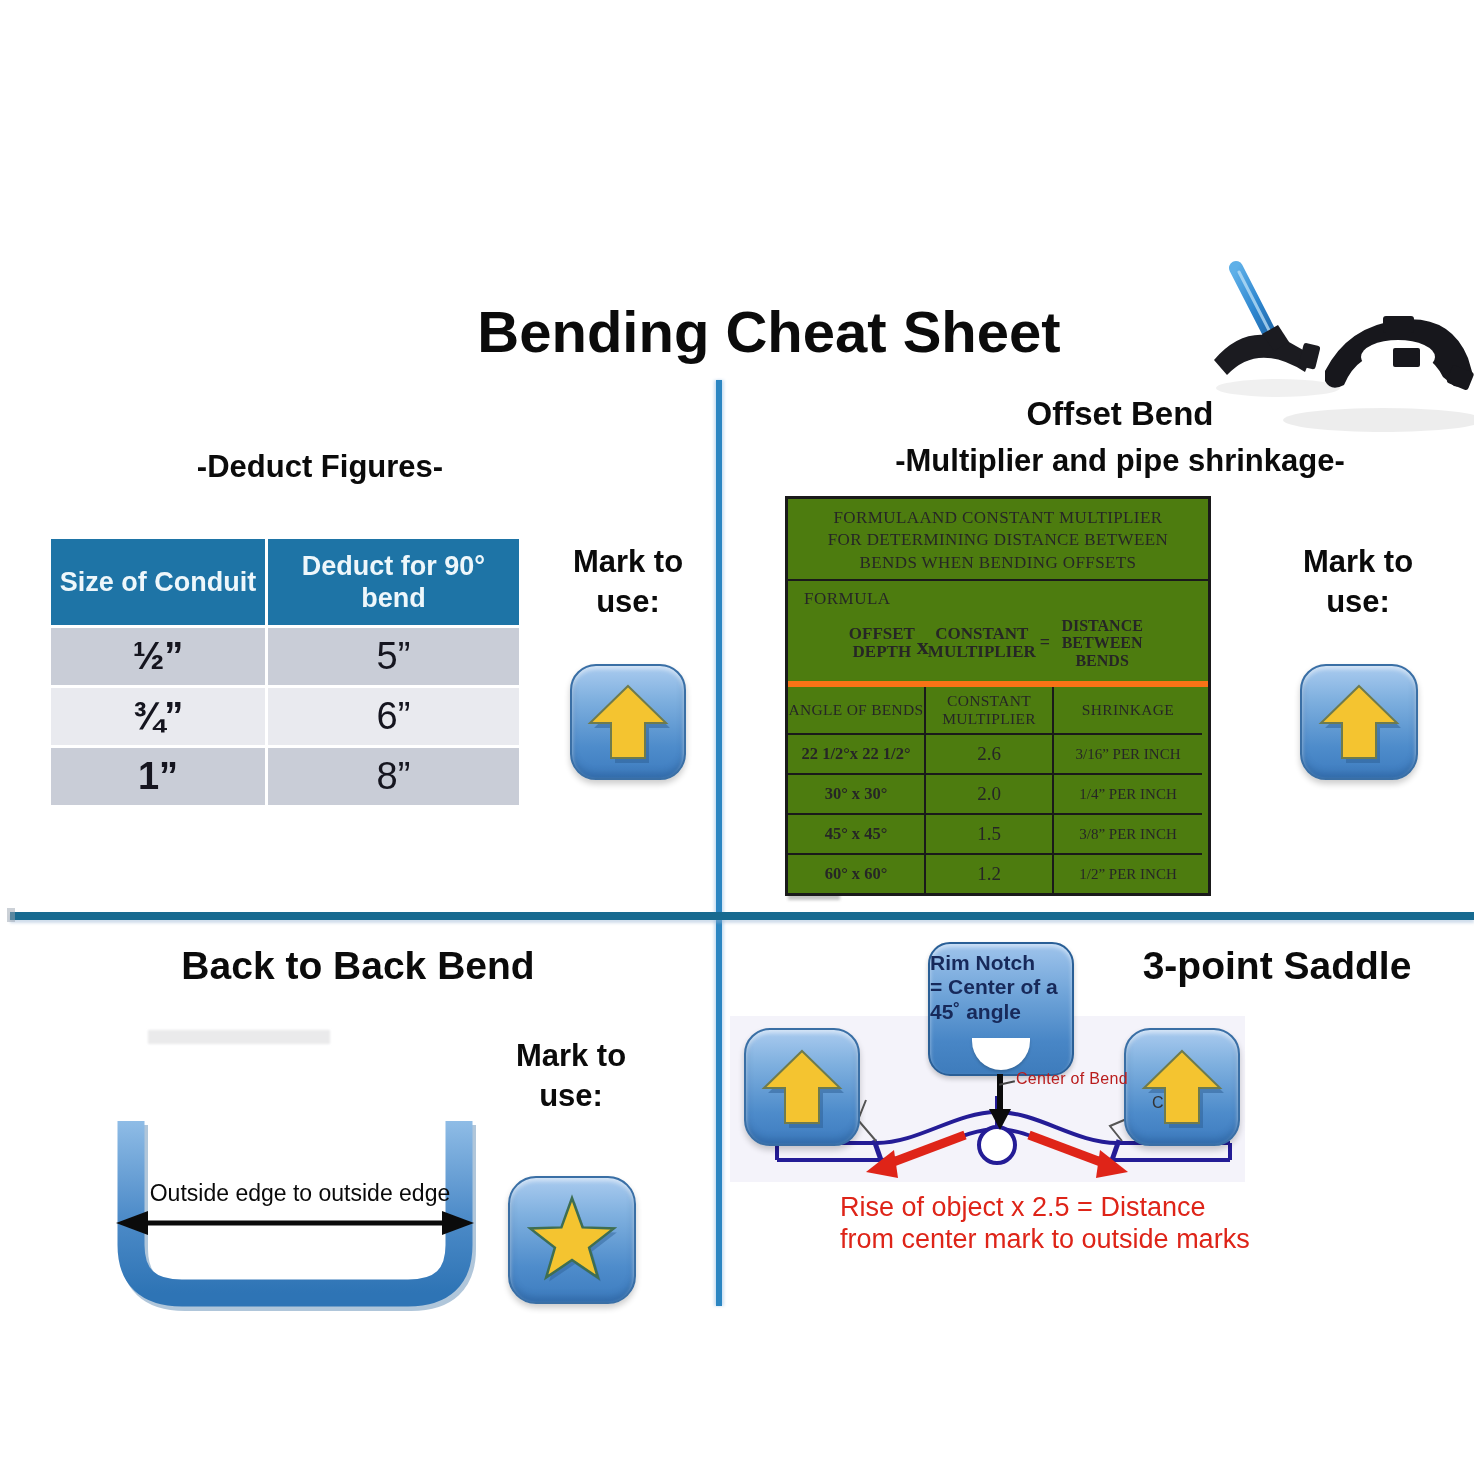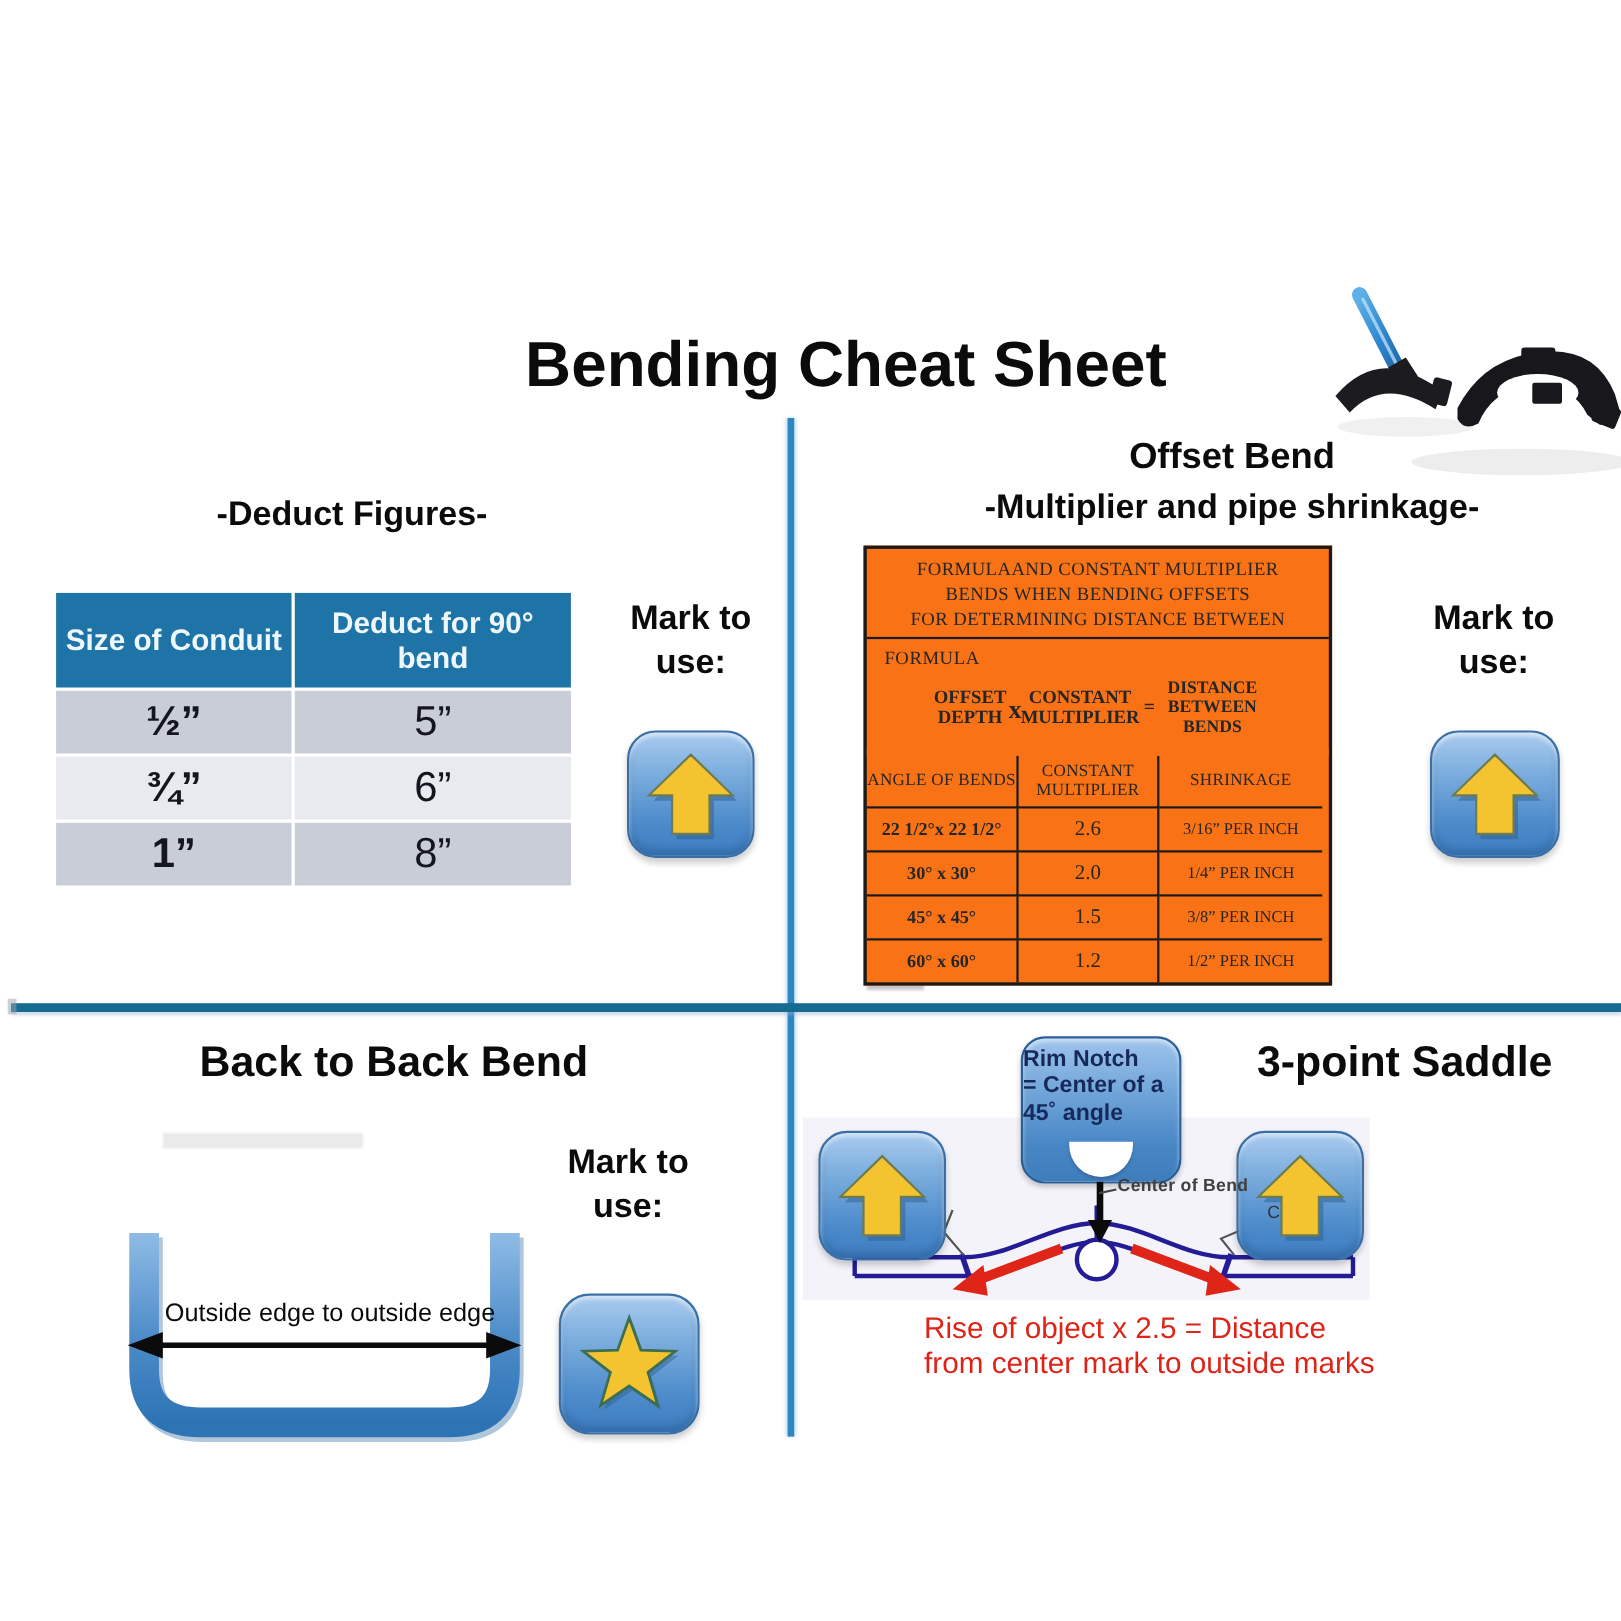--- a/index.html
+++ b/index.html
@@ -37,21 +37,21 @@
   .stub-table tr.even td{background:#e9eaef;}
   .stub-table td.c1{font-weight:600;}
 
   
   .mark-btn{position:absolute;border-radius:26px;border:2px solid #3a6fa5;
     background:linear-gradient(180deg,#aacbef 0%,#7fb0df 30%,#4e8ccb 72%,#3d7cbf 100%);
     box-shadow:inset 0 3px 4px rgba(255,255,255,.55), inset 0 -5px 7px rgba(20,60,110,.28), 0 4px 6px rgba(0,0,0,.2);}
   .mark-btn svg{position:absolute;left:0;top:0;width:100%;height:100%;}
 
   
-  .ftable{left:785px;top:496px;width:420px;background:#f97316;border:3px solid #1a1a1a;
+  .ftable{left:785px;top:496px;width:420px;background:#4d7c0f;border:3px solid #1a1a1a;
           font-family:"Liberation Serif", serif;color:#262626;z-index:2;}
   .ft-title{padding:8px 6px 6px 6px;height:66px;text-align:center;font-size:17px;line-height:1.32;
             border-bottom:2px solid #1a1a1a;letter-spacing:.4px;}
   .ft-formula{position:relative;height:100px;border-bottom:6px solid #f97316;}
   .ft-formula-label{position:absolute;left:16px;top:8px;font-size:17px;letter-spacing:.5px;}
   .ft-eq{position:absolute;left:0;top:36px;width:100%;display:flex;justify-content:center;
          align-items:center;font-weight:bold;}
   .f-op{text-align:center;font-size:17px;line-height:1.08;}
   .f-op1{width:76px;}
   .f-op2{width:112px;}
@@ -75,21 +75,21 @@
 
   
   .saddle-bg{left:730px;top:1016px;width:515px;height:166px;background:#f4f3fa;}
   .rim-box{left:928px;top:942px;width:142px;height:130px;border-radius:22px;border:2px solid #2a5f96;
     background:linear-gradient(180deg,#9fc4ec 0%,#6ea3d8 40%,#4886c6 75%,#3e7cbc 100%);
     box-shadow:inset 0 3px 4px rgba(255,255,255,.5), 0 3px 5px rgba(0,0,0,.2);z-index:4;}
   .rim-text{position:absolute;left:0;top:7px;width:100%;text-align:left;font-size:21px;
             font-weight:bold;color:#17295a;line-height:1.16;}
   .rim-notch{position:absolute;left:50%;bottom:4px;transform:translateX(-50%);width:58px;height:32px;
              background:#ffffff;border-radius:0 0 30px 30px;box-shadow:0 2px 3px rgba(0,0,0,.18);}
-  .cob-label{left:1016px;top:1070px;font-size:16px;font-weight:bold;color:#404040;letter-spacing:.3px;z-index:5;}
+  .cob-label{left:1016px;top:1070px;font-size:16px;font-weight:normal;color:#b91c1c;letter-spacing:.3px;z-index:5;}
   .cob-leader{left:999px;top:1082px;width:16px;height:2px;background:#444;transform:rotate(-12deg);z-index:5;}
   .cut-label{left:1152px;top:1094px;font-size:16px;color:#333;z-index:5;}
   .note-red{left:840px;top:1192px;font-size:27px;font-weight:500;color:#de2418;line-height:1.18;z-index:5;text-align:right;}
   .note-red2{top:1224px;}
 </style>
 </head>
 <body>
 
 <div class="slide">
 
@@ -152,22 +152,22 @@
       <polygon points="56,20 94,57 73,57 73,92 39,92 39,57 18,57" fill="#f4c430" stroke="#6e7b4e" stroke-width="2"></polygon>
     </svg>
   </div>
 
   <div class="abs ctr q-head off-head">Offset Bend</div>
   <div class="abs ctr q-head off-sub">-Multiplier and pipe shrinkage-</div>
 
   <div class="abs ftable">
     <div class="ft-title">
       <div>FORMULAAND CONSTANT MULTIPLIER</div>
+      <div>FOR DETERMINING DISTANCE BETWEEN</div>
       <div>BENDS WHEN BENDING OFFSETS</div>
-      <div>FOR DETERMINING DISTANCE BETWEEN</div>
     </div>
     <div class="ft-formula">
       <div class="ft-formula-label">FORMULA</div>
       <div class="ft-eq">
         <span class="f-op f-op1">OFFSET DEPTH</span>
         <span class="f-x">x</span>
         <span class="f-op f-op2">CONSTANT MULTIPLIER</span>
         <span class="f-eqs">=</span>
         <span class="f-op f-res">DISTANCE BETWEEN BENDS</span>
       </div>

